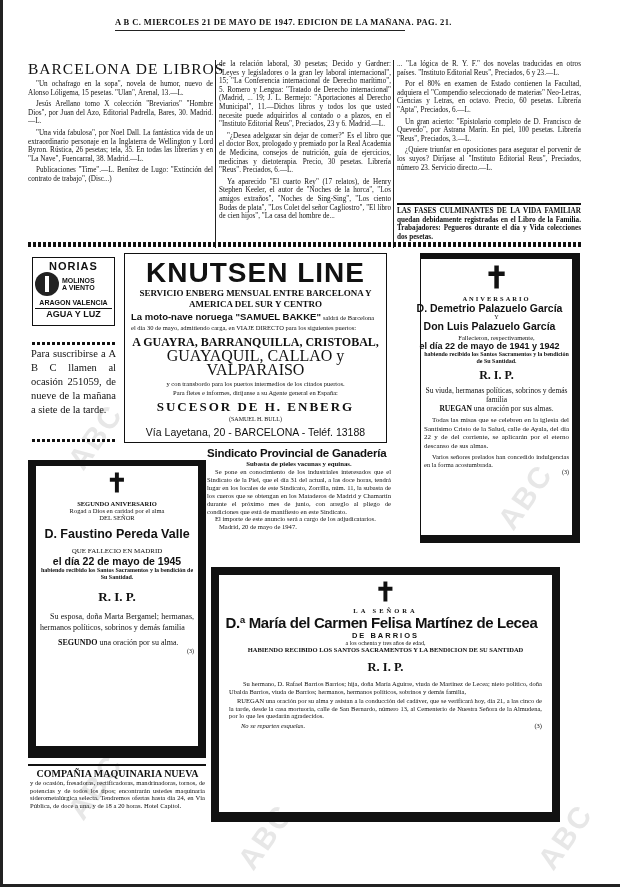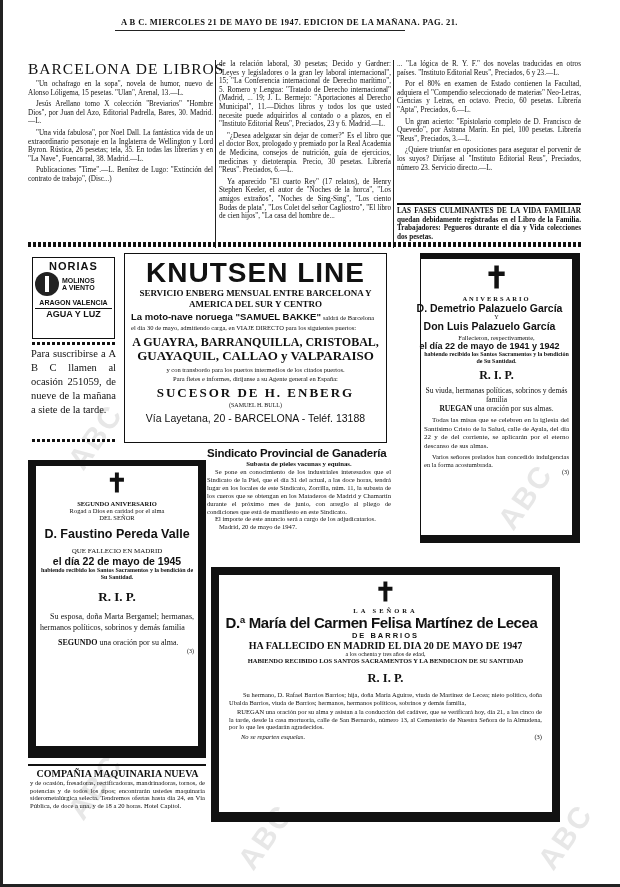--- a/index.html
+++ b/index.html
@@ -1,19 +1,19 @@
 <!DOCTYPE html>
 <html><head>
 <meta charset="utf-8">
 <style>
   * { box-sizing: border-box; margin: 0; padding: 0; }
   html, body { width: 620px; height: 887px; background: #ffffff; overflow: hidden; }
   body { position: relative; font-family: "Liberation Serif", "DejaVu Serif", serif; color: #111; }
   .abs { position: absolute; }
-  .header-line { left: 121px; top: 17px; width: 400px; font-size: 8.5px; font-weight: bold; letter-spacing: 0.4px; white-space: nowrap; }
+  .header-line { left: 115px; top: 17px; width: 400px; font-size: 8.5px; font-weight: bold; letter-spacing: 0.4px; white-space: nowrap; }
   .header-rule { left: 115px; top: 30px; width: 290px; height: 1px; background: #222; }
   .col-text { font-size: 7.2px; line-height: 8.6px; text-align: justify; }
   .col-text p { margin-bottom: 3px; text-indent: 8px; }
   .section-title { font-size: 17px; letter-spacing: 1px; font-weight: normal; white-space: nowrap; }
   .orn { height: 5px; background: repeating-linear-gradient(90deg,#111 0 3px,#fff 3px 5px); }
   .rule { height: 1.5px; background: #111; }
   .vrule { width: 1px; background: #222; }
   .box { border: 1px solid #111; }
   .black-frame { border-style: solid; border-color: #111; }
   .center { text-align: center; }
@@ -57,21 +57,21 @@
   <p style="text-indent:0;">... "La lógica de R. Y. F." dos novelas traducidas en otros países. "Instituto Editorial Reus", Preciados, 6 y 23.—L.</p>
   <p>Por el 80% en examen de Estado contienen la Facultad, adquiera el "Compendio seleccionado de materias" Neo-Letras, Ciencias y Letras, en octavo. Precio, 60 pesetas. Librería "Apta", Preciados, 6.—L.</p>
   <p>Un gran acierto: "Epistolario completo de D. Francisco de Quevedo", por Astrana Marín. En piel, 100 pesetas. Librería "Reus", Preciados, 3.—L.</p>
   <p>¿Quiere triunfar en oposiciones para asegurar el porvenir de los suyos? Diríjase al "Instituto Editorial Reus", Preciados, número 23. Servicio directo.—L.</p>
 </div>
 <div class="abs rule" style="left:397px;top:203px;width:184px;"></div>
 <div class="abs col-text" style="left:397px;top:207px;width:184px;font-weight:bold;">LAS FASES CULMINANTES DE LA VIDA FAMILIAR quedan debidamente registradas en el Libro de la Familia. Trabajadores: Pegueros durante el día y Vida colecciones dos pesetas.</div>
 
 <div class="abs orn" style="left:28px;top:242px;width:555px;"></div>
 
-<div class="abs box" style="left:32px;top:257px;width:83px;height:82px;padding:2px;">
+<div class="abs box" style="left:32px;top:257px;width:83px;height:69px;padding:2px;">
   <div class="center" style="font-family:'Liberation Sans',sans-serif;font-weight:bold;font-size:11px;letter-spacing:1px;">NORIAS</div>
   <div style="display:flex;align-items:center;">
     <div style="width:24px;height:24px;border-radius:50%;background:#222;margin-right:3px;position:relative;">
       <div style="position:absolute;left:10px;top:4px;width:4px;height:16px;background:#fff;"></div>
     </div>
     <div>
       <div style="font-family:'Liberation Sans',sans-serif;font-weight:bold;font-size:7px;">MOLINOS</div>
       <div style="font-family:'Liberation Sans',sans-serif;font-weight:bold;font-size:7px;">A VIENTO</div>
     </div>
   </div>
@@ -84,21 +84,21 @@
 <div class="abs orn" style="left:32px;top:439px;width:83px;height:3px;"></div>
 
 <div class="abs box" style="left:124px;top:253px;width:263px;height:190px;border-width:1.5px;padding:4px 6px;">
   <div class="center" style="font-family:'Liberation Sans',sans-serif;font-weight:900;font-size:28px;letter-spacing:1px;line-height:30px;">KNUTSEN LINE</div>
   <div class="center" style="font-size:9px;line-height:11px;font-weight:bold;">SERVICIO ENBERG MENSUAL ENTRE BARCELONA Y AMERICA DEL SUR Y CENTRO</div>
   <div style="font-size:8px;line-height:10px;margin-top:2px;">
     <span style="font-family:'Liberation Sans',sans-serif;font-weight:bold;font-size:9.5px;">La moto-nave noruega "SAMUEL BAKKE"</span>
     <span style="font-size:6.5px;">saldrá de Barcelona el día 30 de mayo, admitiendo carga, en VIAJE DIRECTO para los siguientes puertos:</span>
   </div>
   <div class="center" style="font-size:12px;font-weight:bold;line-height:14px;margin-top:2px;">A GUAYRA, BARRANQUILLA, CRISTOBAL,</div>
-  <div class="center" style="font-size:13px;font-weight:bold;line-height:14px;">GUAYAQUIL, CALLAO y VALPARAISO</div>
+  <div class="center" style="font-size:16px;font-weight:normal;line-height:14px;">GUAYAQUIL, CALLAO y VALPARAISO</div>
   <div class="center" style="font-size:6.5px;line-height:9px;margin-top:2px;">y con transbordo para los puertos intermedios de los citados puertos.</div>
   <div class="center" style="font-size:6.5px;line-height:9px;">Para fletes e informes, diríjanse a su Agente general en España:</div>
   <div class="center" style="font-size:13px;font-weight:bold;letter-spacing:2px;line-height:16px;margin-top:2px;">SUCESOR DE H. ENBERG</div>
   <div class="center" style="font-size:6px;line-height:8px;">(SAMUEL H. BULL)</div>
   <div class="center" style="font-family:'Liberation Sans',sans-serif;font-weight:normal;font-size:10.5px;line-height:14px;margin-top:2px;">Vía Layetana, 20 - BARCELONA - Teléf. 13188</div>
 </div>
 
 <div class="abs black-frame" style="left:420px;top:253px;width:160px;height:290px;border-width:6px 8px 8px 1px;padding:4px 3px;">
   <div class="center cross" style="font-size:30px;">✝</div>
   <div class="center" style="font-size:6.5px;letter-spacing:2px;font-weight:bold;margin-top:2px;">ANIVERSARIO</div>
@@ -149,21 +149,20 @@
 <div class="abs" style="left:30px;top:768px;width:175px;">
   <div class="center" style="font-size:10px;font-weight:bold;">COMPAÑIA MAQUINARIA NUEVA</div>
   <div class="col-text" style="font-size:6.6px;line-height:7.6px;">y de ocasión, fresadoras, rectificadoras, mandrinadoras, tornos, de potencias y de todos los tipos; encontrarán ustedes maquinaria siderometalúrgica selecta. Tendremos ofertas hasta día 24, en Vía Pública, de doce a una, y de 18 a 20 horas. Hotel Capitol.</div>
 </div>
 
 <div class="abs black-frame" style="left:211px;top:567px;width:349px;height:255px;border-width:8px 8px 10px 8px;padding:4px 10px;">
   <div class="center cross" style="font-size:26px;">✝</div>
   <div class="center" style="font-size:6.5px;letter-spacing:3px;font-weight:bold;margin-top:2px;">LA SEÑORA</div>
   <div class="center" style="font-family:'Liberation Sans',sans-serif;font-weight:bold;font-size:15px;white-space:nowrap;letter-spacing:-0.4px;margin-left:-8px;">D.ª María del Carmen Felisa Martínez de Lecea</div>
   <div class="center" style="font-family:'Liberation Sans',sans-serif;font-weight:bold;font-size:7.5px;letter-spacing:2px;">DE BARRIOS</div>
-  <div class="center" style="font-size:10px;font-weight:bold;white-space:nowrap;">HA FALLECIDO EN MADRID EL DIA 20 DE MAYO DE 1947</div>
   <div class="center" style="font-size:6px;">a los ochenta y tres años de edad,</div>
   <div class="center" style="font-size:6.5px;font-weight:bold;line-height:8px;">HABIENDO RECIBIDO LOS SANTOS SACRAMENTOS Y LA BENDICION DE SU SANTIDAD</div>
   <div class="center" style="font-size:12.5px;font-weight:bold;margin:6px 0 5px;">R. I. P.</div>
   <div class="col-text" style="font-size:6.5px;line-height:7.5px;text-indent:14px;">Su hermano, D. Rafael Barrios Barrios; hija, doña María Aguirre, viuda de Martínez de Lecea; nieto político, doña Ubalda Barrios, viuda de Barrios; hermanos, hermanos políticos, sobrinos y demás familia,</div>
   <div class="col-text" style="font-size:6.5px;line-height:7.5px;text-indent:8px;margin-top:2px;">RUEGAN una oración por su alma y asistan a la conducción del cadáver, que se verificará hoy, día 21, a las cinco de la tarde, desde la casa mortuoria, calle de San Bernardo, número 13, al Cementerio de Nuestra Señora de la Almudena, por lo que les quedarán agradecidos.</div>
   <div style="display:flex;justify-content:space-between;font-size:6.5px;margin-top:2px;padding-left:12px;">
     <i>No se reparten esquelas.</i>
     <span>(3)</span>
   </div>
 </div>

